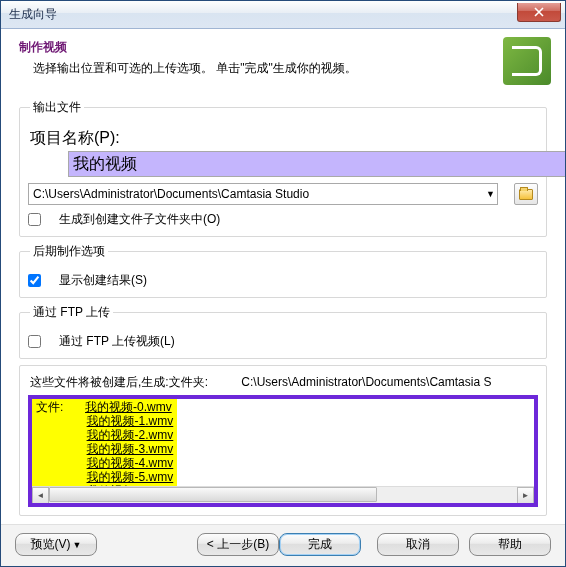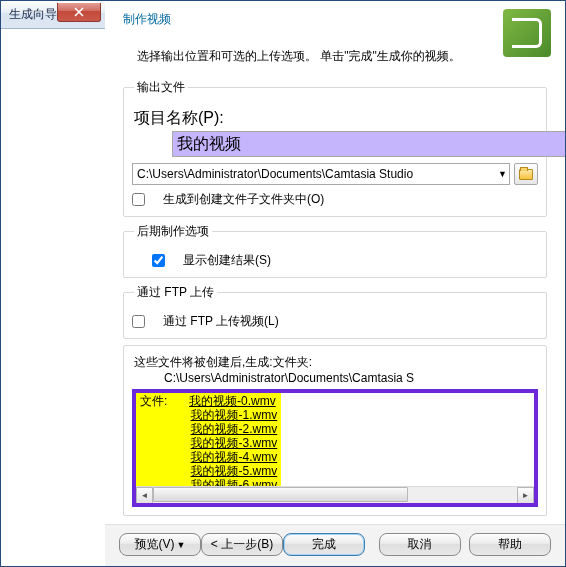--- a/index.html
+++ b/index.html
@@ -1,34 +1,34 @@
 <!DOCTYPE html>
 <html><head>
 <meta charset="utf-8">
 <style>
 * { box-sizing: border-box; margin: 0; padding: 0; font-family: "Microsoft YaHei", "SimSun", Tahoma, sans-serif; font-size: 12px; }
 body { background: #fff; }
-.window { width: 566px; height: 567px; border: 1px solid #254b7a; background: #fff; display: flex; }
+.window { width: 566px; height: 567px; border: 1px solid #254b7a; background: #fff; display: flex; flex-direction: column; }
 .titlebar { height: 28px; background: linear-gradient(to bottom, #fdfefe 0%, #e8eef5 45%, #d9e4f1 46%, #dde7f3 100%); display: flex; align-items: center; padding: 0 0 0 8px; border-bottom: 1px solid #a0b5d3; }
 .titlebar-text { color: #1a2b4a; font-size: 12px; flex: 1; }
 .close-btn { width: 44px; height: 19px; margin-right: 4px; margin-top:-4px; background: linear-gradient(to bottom, #e49e96 0%, #cf6b5f 45%, #c24a3a 46%, #c9584a 100%); border: 1px solid #8a3a30; border-top: none; border-radius: 0 0 3px 3px; display: flex; align-items: center; justify-content: center; color: #fff; cursor: pointer; }
 .close-btn svg { width:10px; height:10px; }
 .content { flex: 1; padding: 0; display: flex; flex-direction: column; overflow: hidden; }
 .header { display: flex; padding: 8px 14px 8px 18px; }
 .header-text { flex: 1; padding-top: 2px; }
-.header-title { font-weight: normal; font-size: 12px; color: #0369a1; margin-bottom: 20px; }
+.header-title { font-weight: bold; font-size: 12px; color: #701a75; margin-bottom: 4px; }
 .header-desc { font-size: 12px; color: #000; padding-left: 14px; }
 .logo { width: 48px; height: 48px; background: linear-gradient(135deg, #7fb843 0%, #4a8a2a 100%); border-radius: 4px; display:flex; align-items:center; justify-content:center; margin-left:10px; }
 .logo-inner { width:30px; height:30px; border:3px solid #fff; border-left:none; border-bottom:3px solid #fff; border-radius:0 6px 6px 0; position:relative; }
 .form-area { flex: 1; padding: 6px 18px 2px 18px; overflow:hidden; display:flex; flex-direction:column; }
 .group { border: 1px solid #d8d8d8; border-radius: 2px; padding: 6px 8px 8px 8px; margin-bottom: 6px; }
 .group-title { font-size: 12px; color: #000; margin: -12px 0 4px 2px; background: #fff; display: inline-block; padding: 0 3px; }
 .lbl { font-size: 16px; color: #000; display: block; margin: 2px 0 2px 2px; }
 .txt-input { width: 100%; border: 1px solid #a9a9a9; padding: 3px 4px; font-size: 16px; background: #c4b5fd; margin-left: 40px; }
-.row { display: flex; align-items: center; gap: 4px; }
+.row { display: flex; align-items: center; gap: 16px; }
 .combo { flex: 1; position: relative; }
 .combo input { width: 100%; border: 1px solid #a9a9a9; padding: 3px 18px 3px 4px; font-size: 12px; }
 .combo .arrow { position: absolute; right: 3px; top: 50%; transform: translateY(-50%); font-size: 9px; color: #000; pointer-events:none;}
 .icon-btn { width: 24px; height: 22px; border: 1px solid #a9a9a9; background: linear-gradient(#fdfdfd,#e6e6e6); border-radius: 2px; display: flex; align-items: center; justify-content: center; cursor:pointer;}
 .folder-ico { width:14px; height:11px; background: linear-gradient(#ffe9a8,#f5c23c); border:1px solid #b58a1f; border-radius:1px; position:relative; }
 .folder-ico:before { content:""; position:absolute; top:-3px; left:0; width:6px; height:3px; background:#f5d36b; border:1px solid #b58a1f; border-bottom:none; border-radius:1px 1px 0 0;}
 .chk-row { display: flex; align-items: center; margin-top: 6px; gap: 18px; }
 .chk-row input { width:13px; height:13px; }
 .files-group { flex:1; display:flex; flex-direction:column; min-height:0; }
 .files-header { font-size: 12px; padding: 2px 2px; }
@@ -90,21 +90,21 @@
           </div>
         </div>
         <div class="chk-row">
           <input type="checkbox" style="">
           <span>生成到创建文件子文件夹中(O)</span>
         </div>
       </fieldset>
 
       <fieldset class="group">
         <legend class="group-title">后期制作选项</legend>
-        <div class="chk-row" style="margin-top:2px;margin-left:20px;">
+        <div class="chk-row" style="margin-top:2px;">
           <input type="checkbox" checked="" style="">
           <span>显示创建结果(S)</span>
         </div>
       </fieldset>
 
       <fieldset class="group">
         <legend class="group-title">通过 FTP 上传</legend>
         <div class="chk-row" style="margin-top:2px;">
           <input type="checkbox" style="">
           <span>通过 FTP 上传视频(L)</span>

